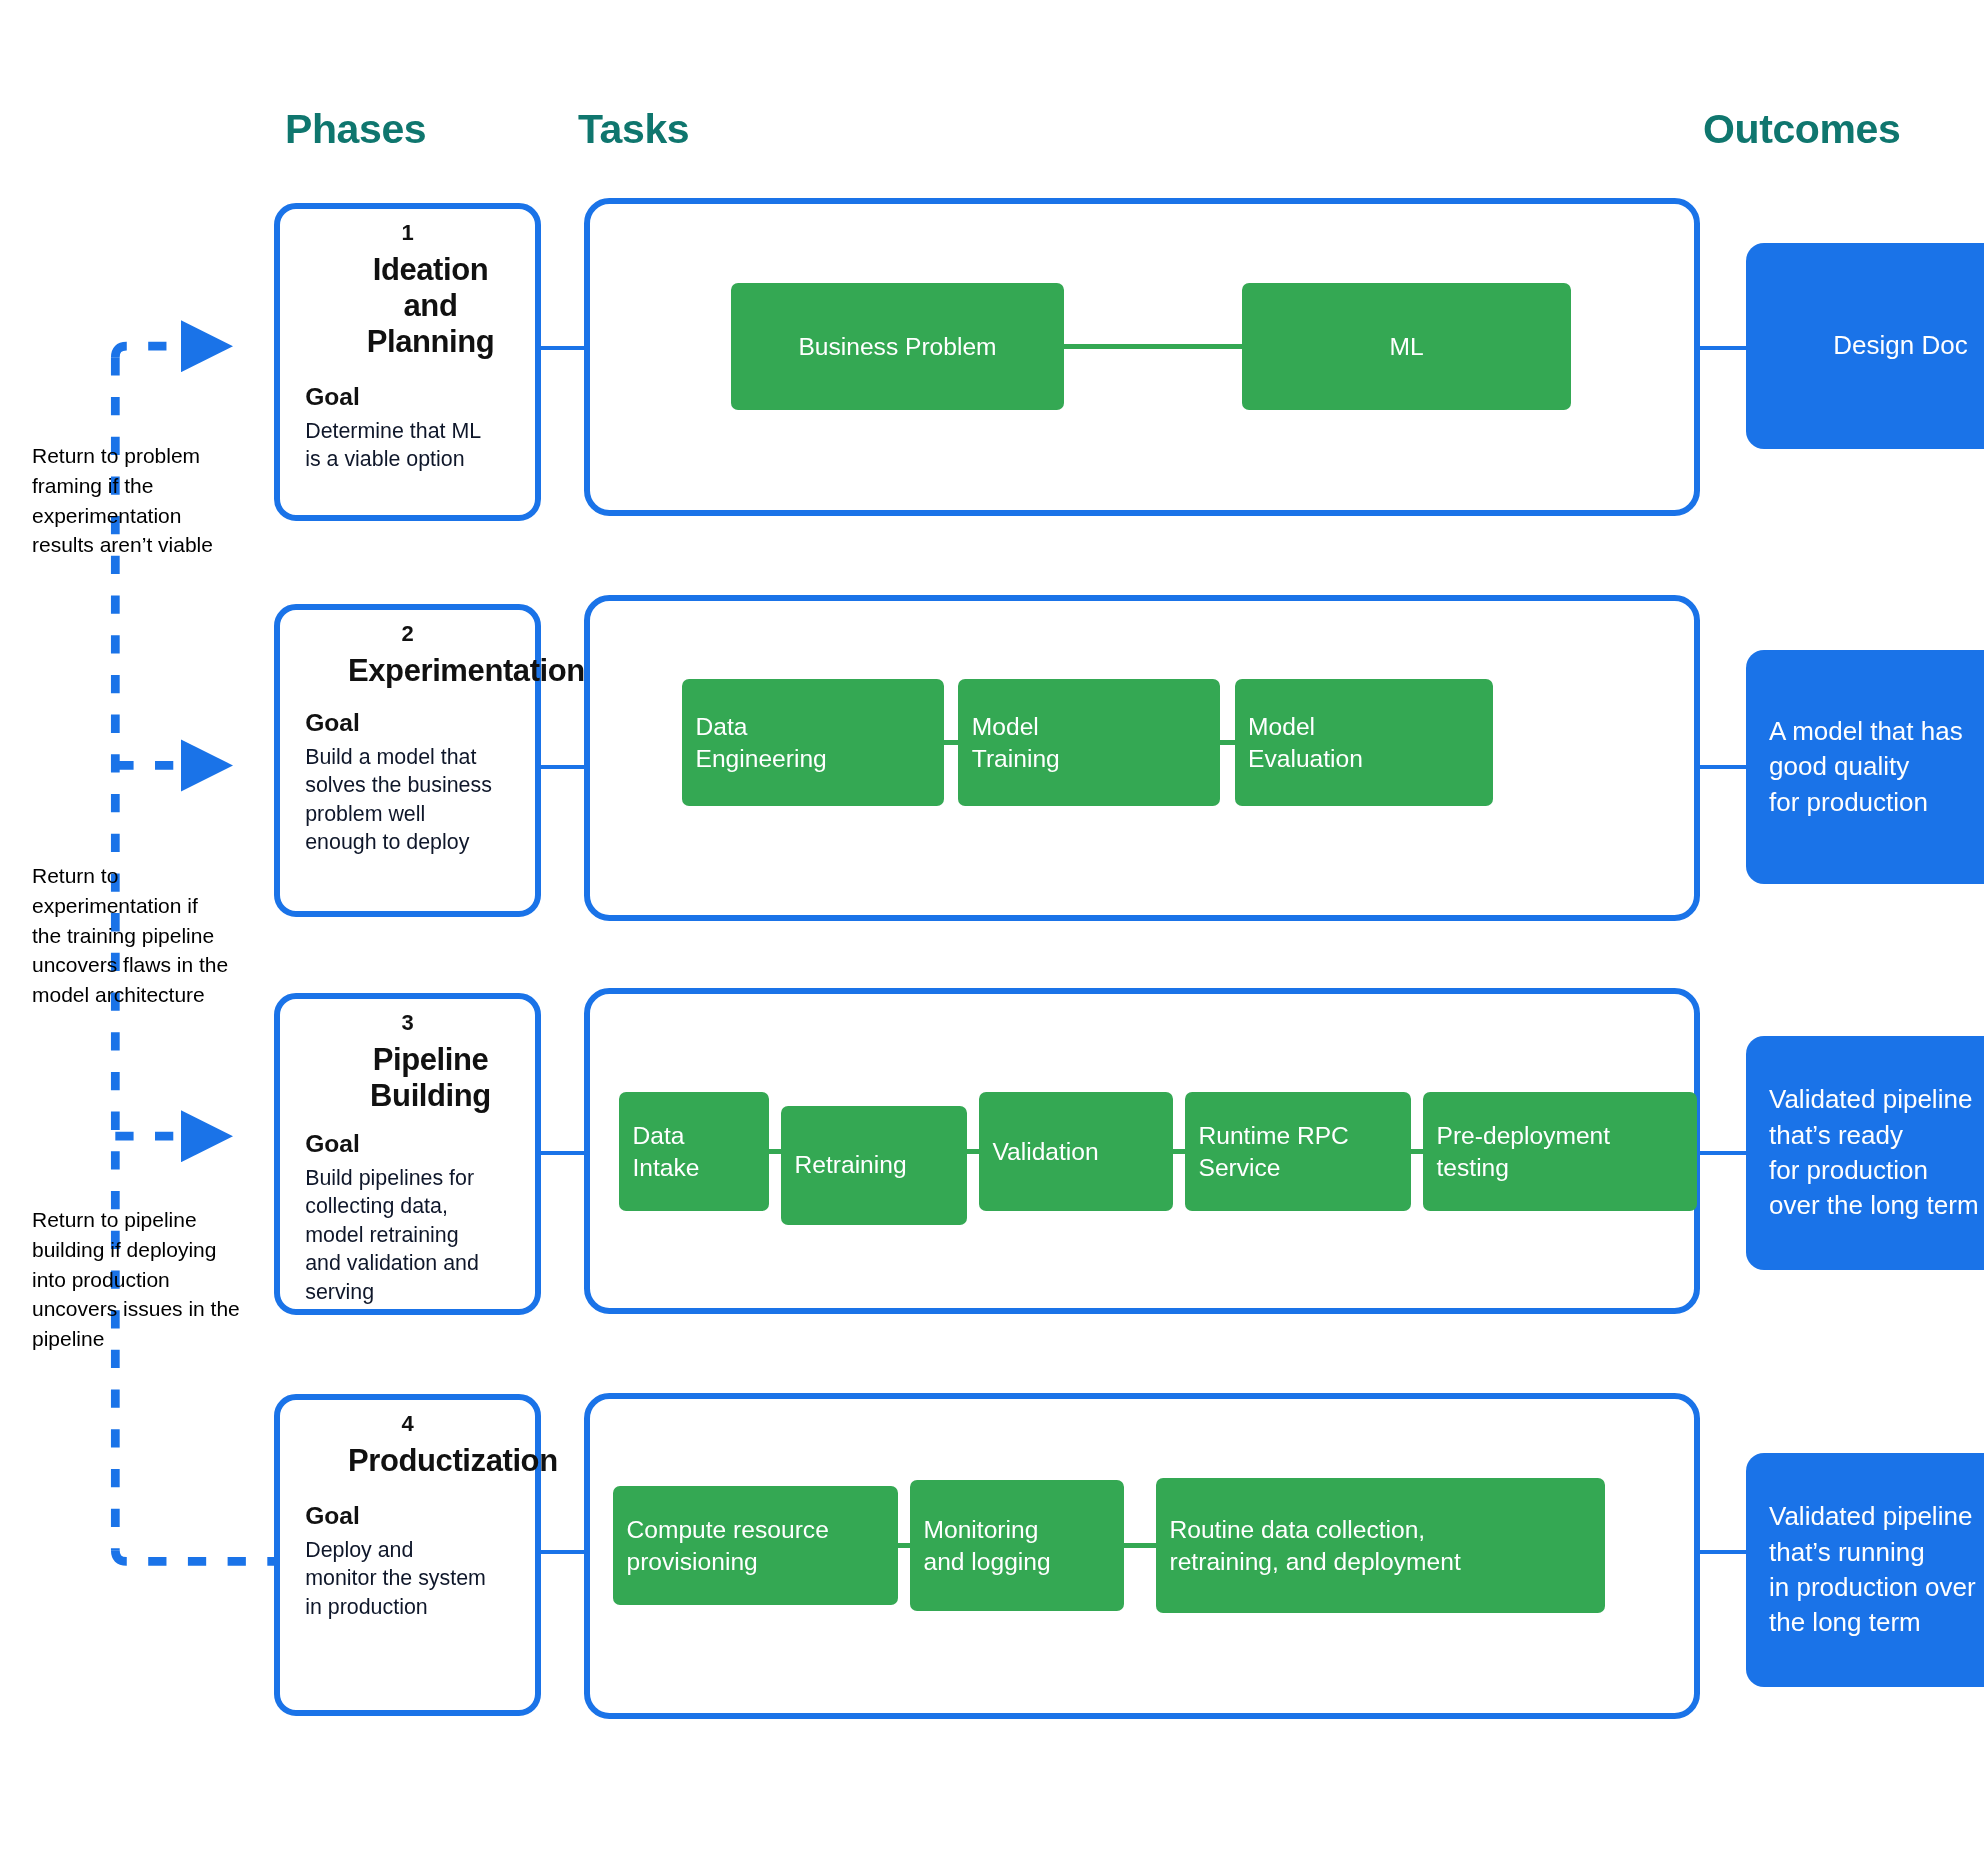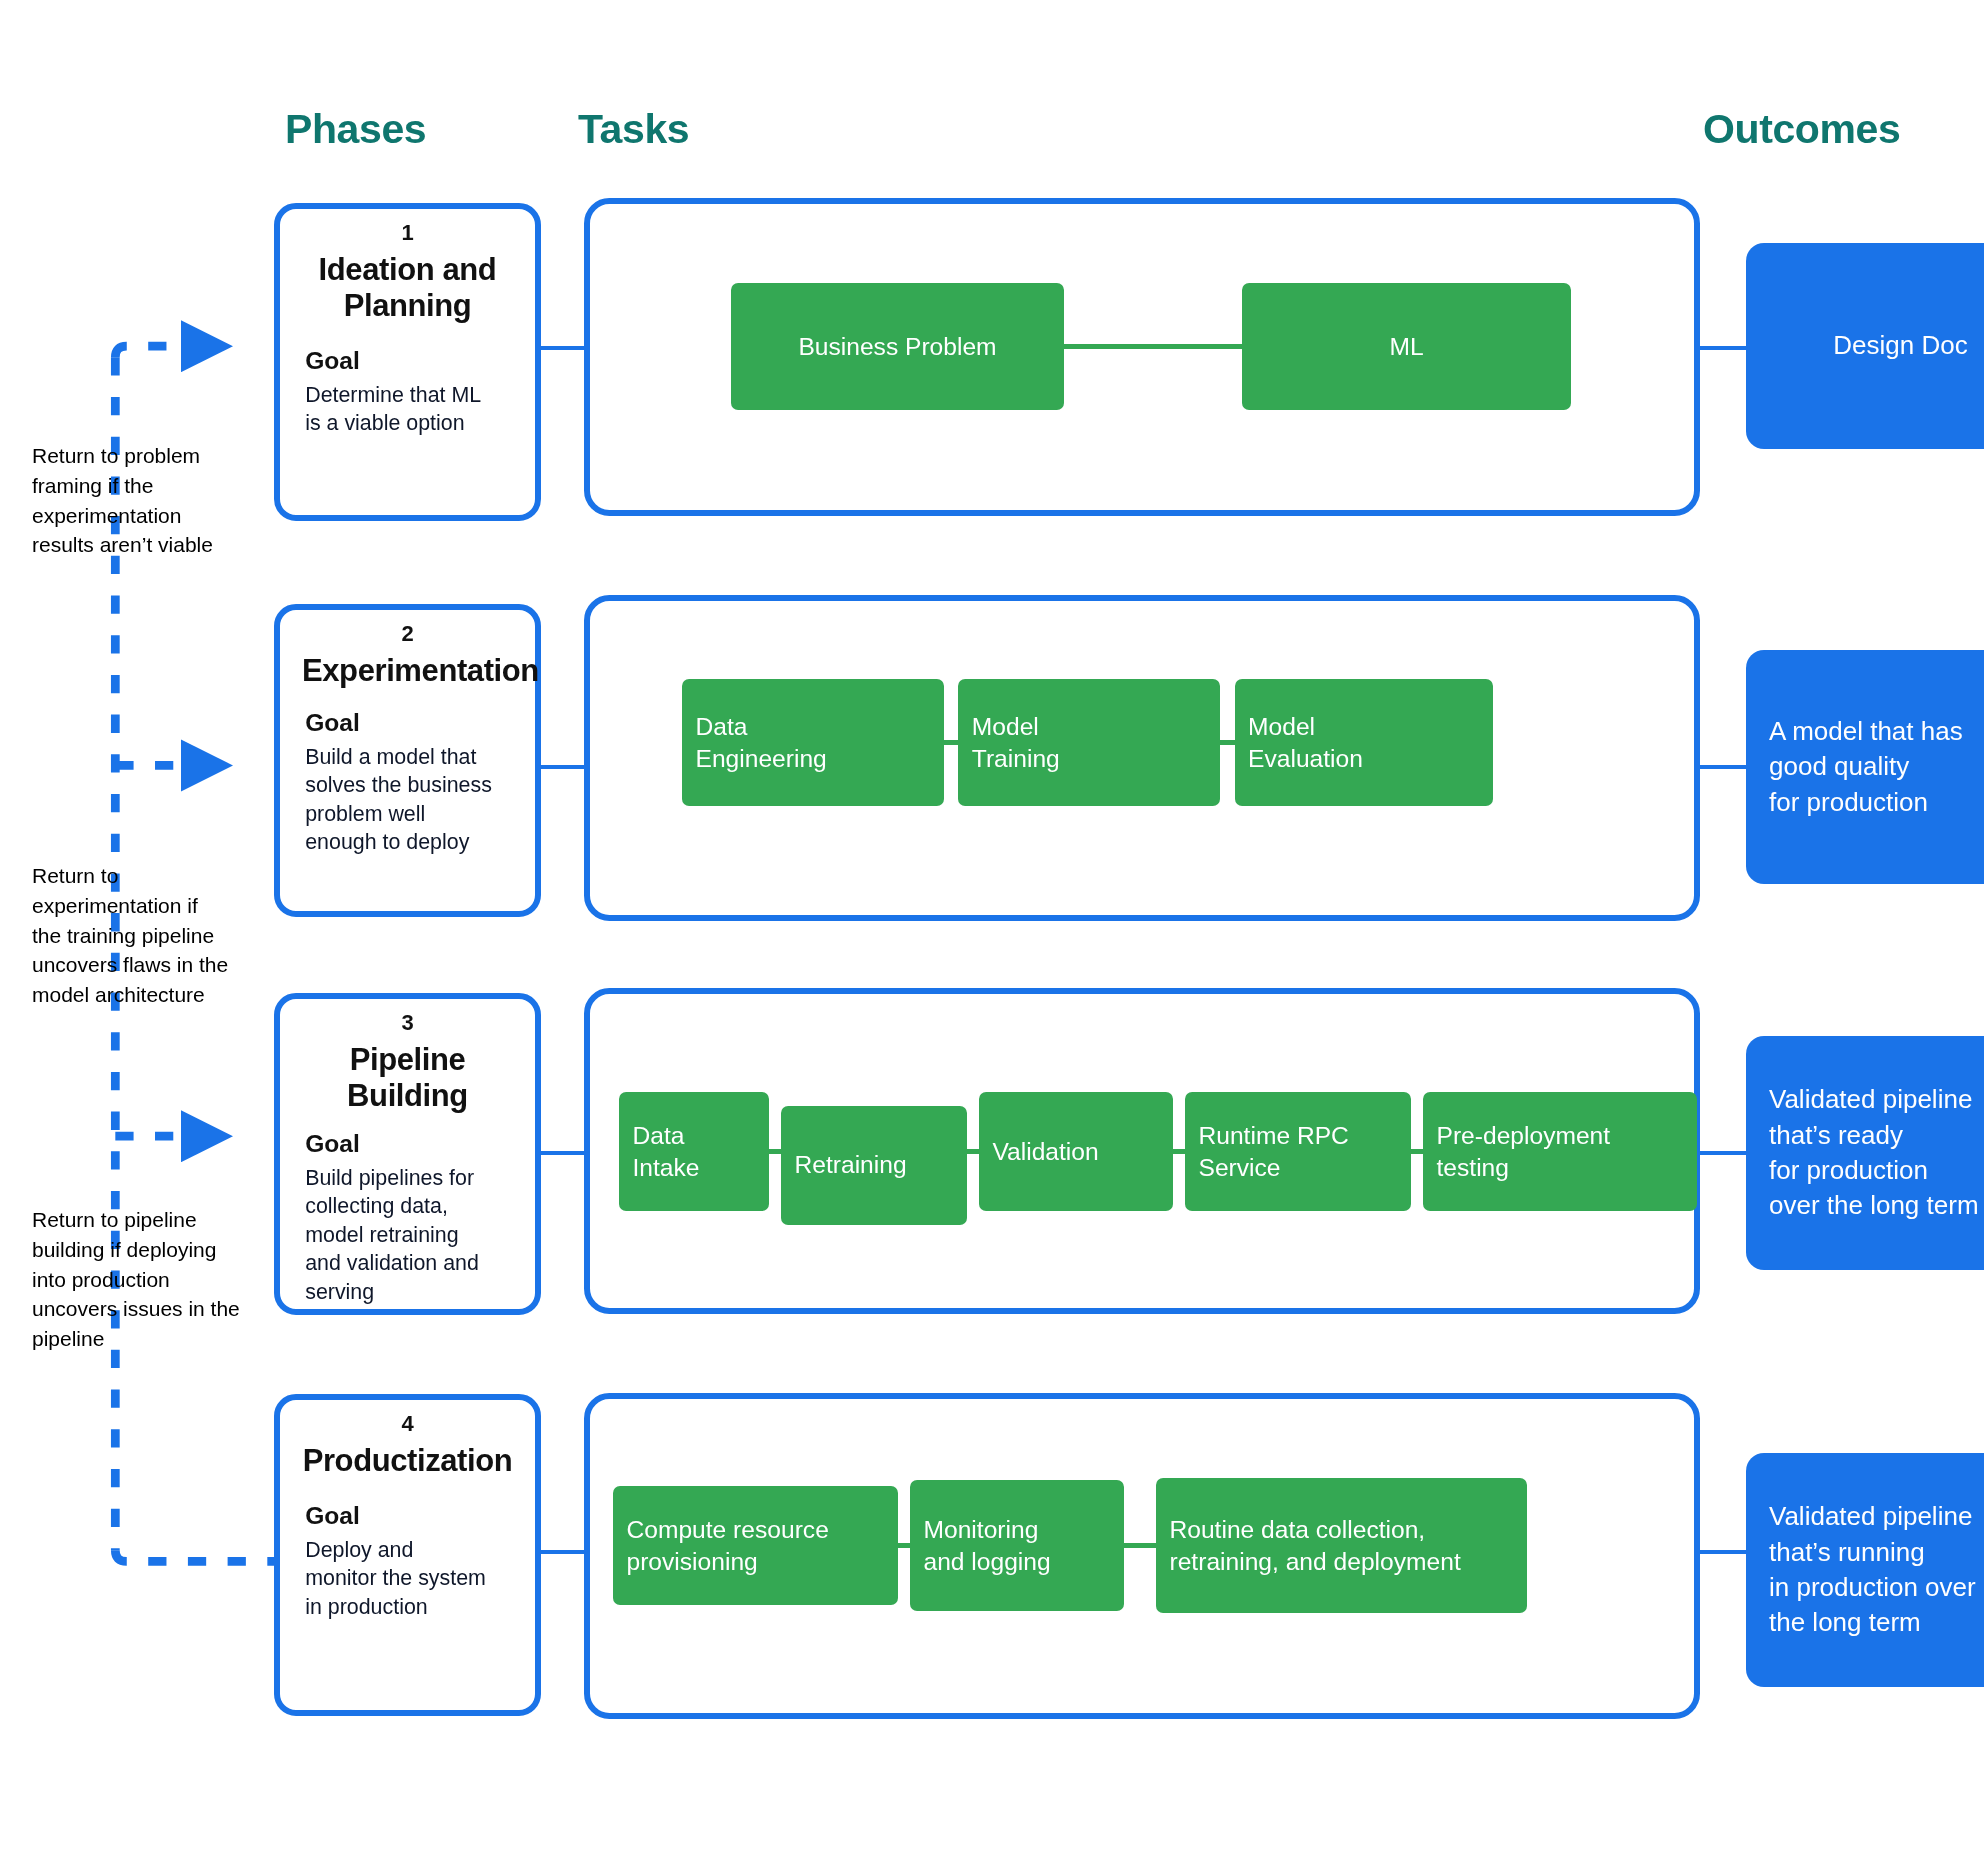--- a/index.html
+++ b/index.html
@@ -47,20 +47,21 @@
     line-height: 1.25;
   }
   .phase-title {
     font-size: 31px;
     font-weight: bold;
     color: #111111;
     text-align: center;
     line-height: 1.16;
     letter-spacing: -0.4px;
     margin-top: 5.6px;
+    margin-left: 46px;
   }
   .phase-goal-wrap { margin-top: 20.6px; padding-left: 3.2px; }
   .phase-goal-label {
     font-size: 24.6px;
     font-weight: bold;
     color: #111111;
     line-height: 1.3;
   }
   .phase-goal-text {
     font-size: 21.4px;
@@ -290,21 +291,21 @@
   </div>
 
   <div class="tasks-panel" style="left:584px; top:1393px; width:1116px; height:326px;"></div>
   <div class="task-row" style="left:613px; top:1480px; height:131px;">
     <div class="task-box" style="width:285px; height:119px;border-radius:7px;">Compute  resource
 provisioning</div>
     <div class="task-connector" style="width:12px;"></div>
     <div class="task-box" style="width:214px; height:131px;">Monitoring
 and logging</div>
     <div class="task-connector" style="width:32px;"></div>
-    <div class="task-box" style="width:371px; height:135px;">Routine data collection,
+    <div class="task-box" style="width:449px; height:135px;">Routine data collection,
 retraining, and deployment</div>
   </div>
 
   <div class="outcome-box" style="left:1746px; top:1453px; width:309px; height:234px;">Validated pipeline
 that’s running
 in production over
 the long term</div>
 
   <div class="return-note" style="left:32px; top:441px; width:238px;">Return to problem
 framing if the

